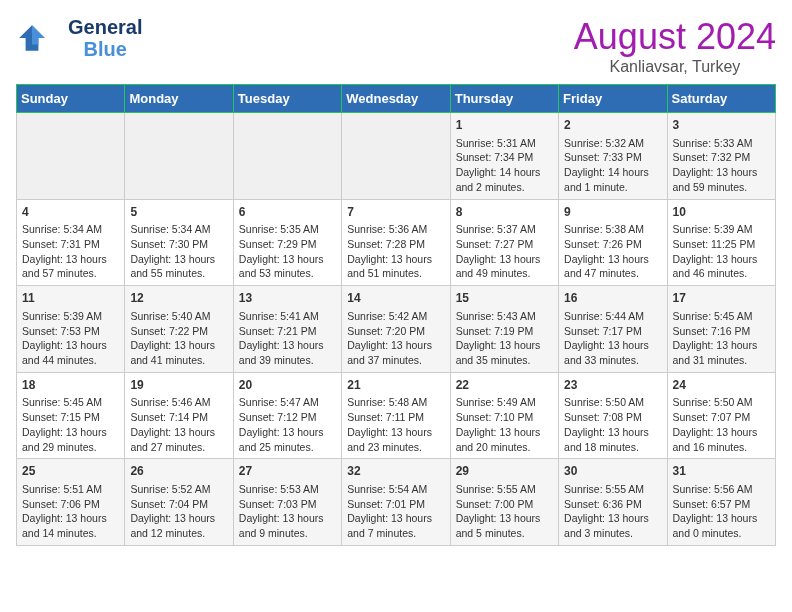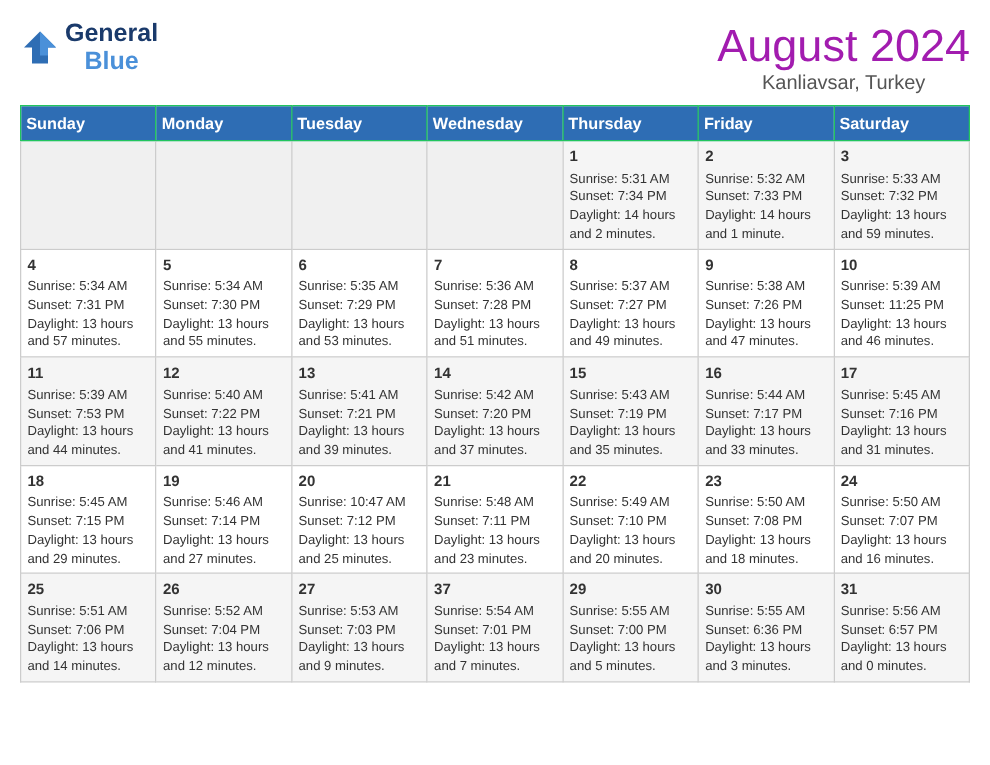--- a/index.html
+++ b/index.html
@@ -12,21 +12,21 @@
     }
     .header {
       display: flex;
       align-items: flex-start;
       justify-content: space-between;
       margin-bottom: 8px;
     }
     .logo {
       display: flex;
       align-items: center;
-      gap: 4px;
+      gap: 20px;
     }
     .logo-text {
       font-size: 20px;
       font-weight: bold;
       color: #1a3a6b;
       line-height: 1.1;
     }
     .logo-icon {
       width: 32px;
       height: 32px;
@@ -238,21 +238,21 @@
           <div>Daylight: 13 hours and 29 minutes.</div>
         </td>
         <td>
           <span class="day-number">19</span>
           <div>Sunrise: 5:46 AM</div>
           <div>Sunset: 7:14 PM</div>
           <div>Daylight: 13 hours and 27 minutes.</div>
         </td>
         <td>
           <span class="day-number">20</span>
-          <div>Sunrise: 10:47 AM</div>
+          <div>Sunrise: 5:47 AM</div>
           <div>Sunset: 7:12 PM</div>
           <div>Daylight: 13 hours and 25 minutes.</div>
         </td>
         <td>
           <span class="day-number">21</span>
           <div>Sunrise: 5:48 AM</div>
           <div>Sunset: 7:11 PM</div>
           <div>Daylight: 13 hours and 23 minutes.</div>
         </td>
         <td>
@@ -287,21 +287,21 @@
           <div>Sunset: 7:04 PM</div>
           <div>Daylight: 13 hours and 12 minutes.</div>
         </td>
         <td>
           <span class="day-number">27</span>
           <div>Sunrise: 5:53 AM</div>
           <div>Sunset: 7:03 PM</div>
           <div>Daylight: 13 hours and 9 minutes.</div>
         </td>
         <td>
-          <span class="day-number">37</span>
+          <span class="day-number">32</span>
           <div>Sunrise: 5:54 AM</div>
           <div>Sunset: 7:01 PM</div>
           <div>Daylight: 13 hours and 7 minutes.</div>
         </td>
         <td>
           <span class="day-number">29</span>
           <div>Sunrise: 5:55 AM</div>
           <div>Sunset: 7:00 PM</div>
           <div>Daylight: 13 hours and 5 minutes.</div>
         </td>

